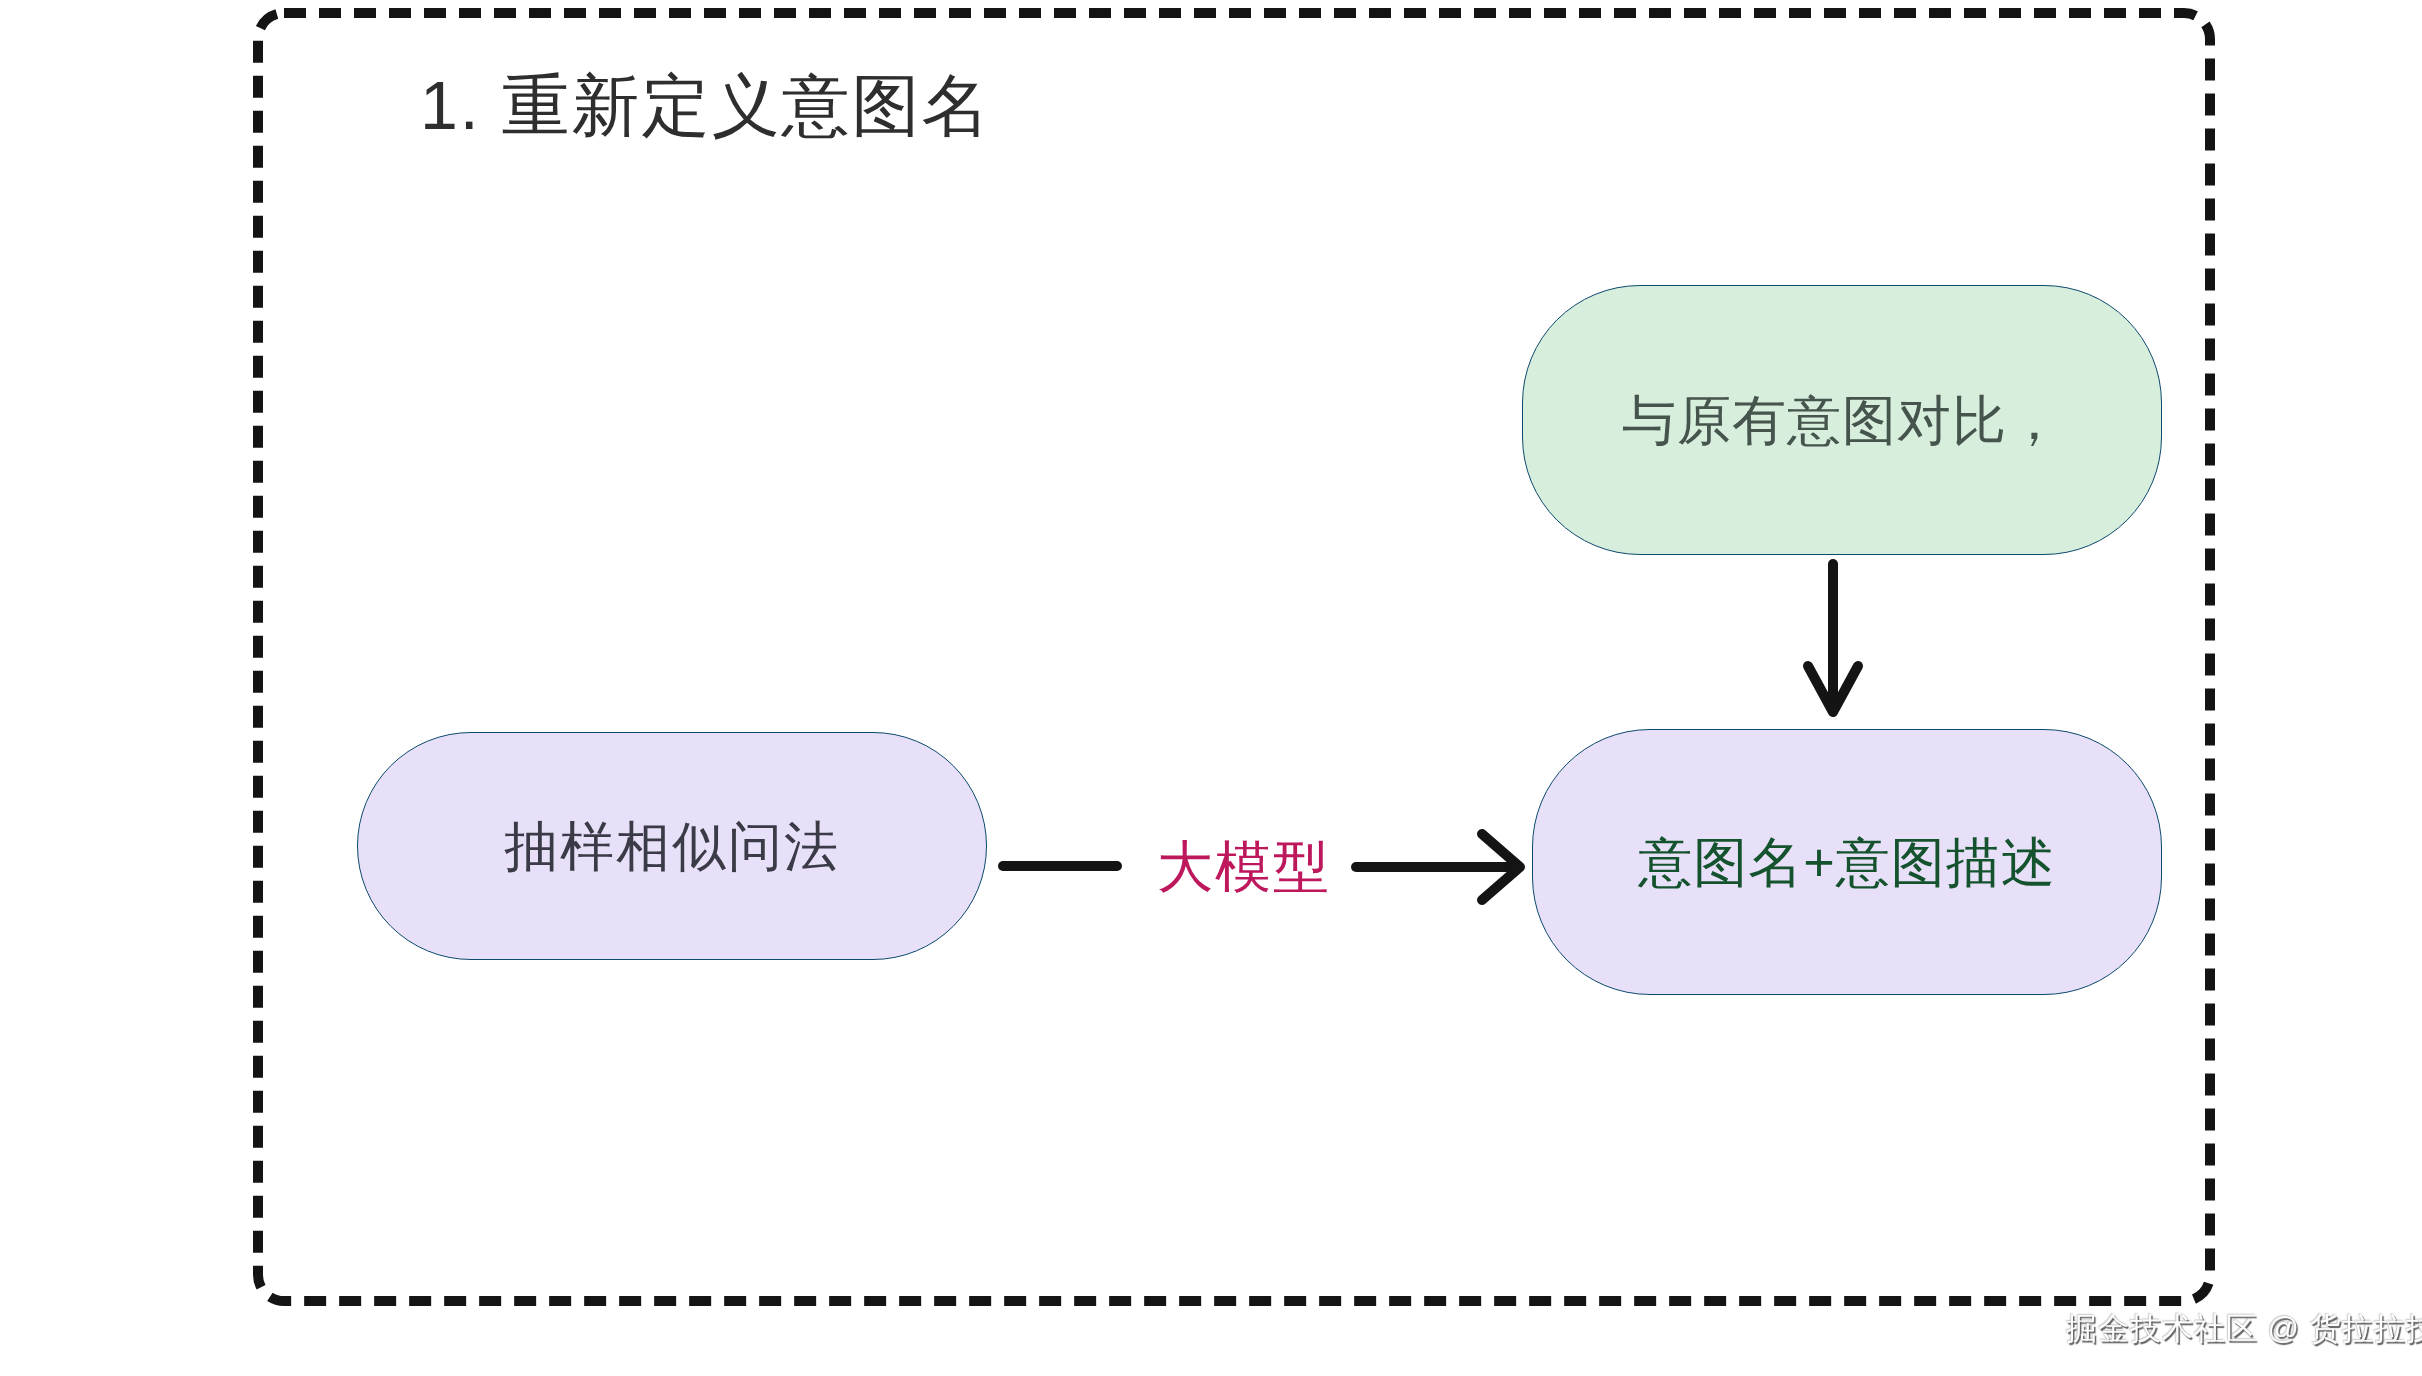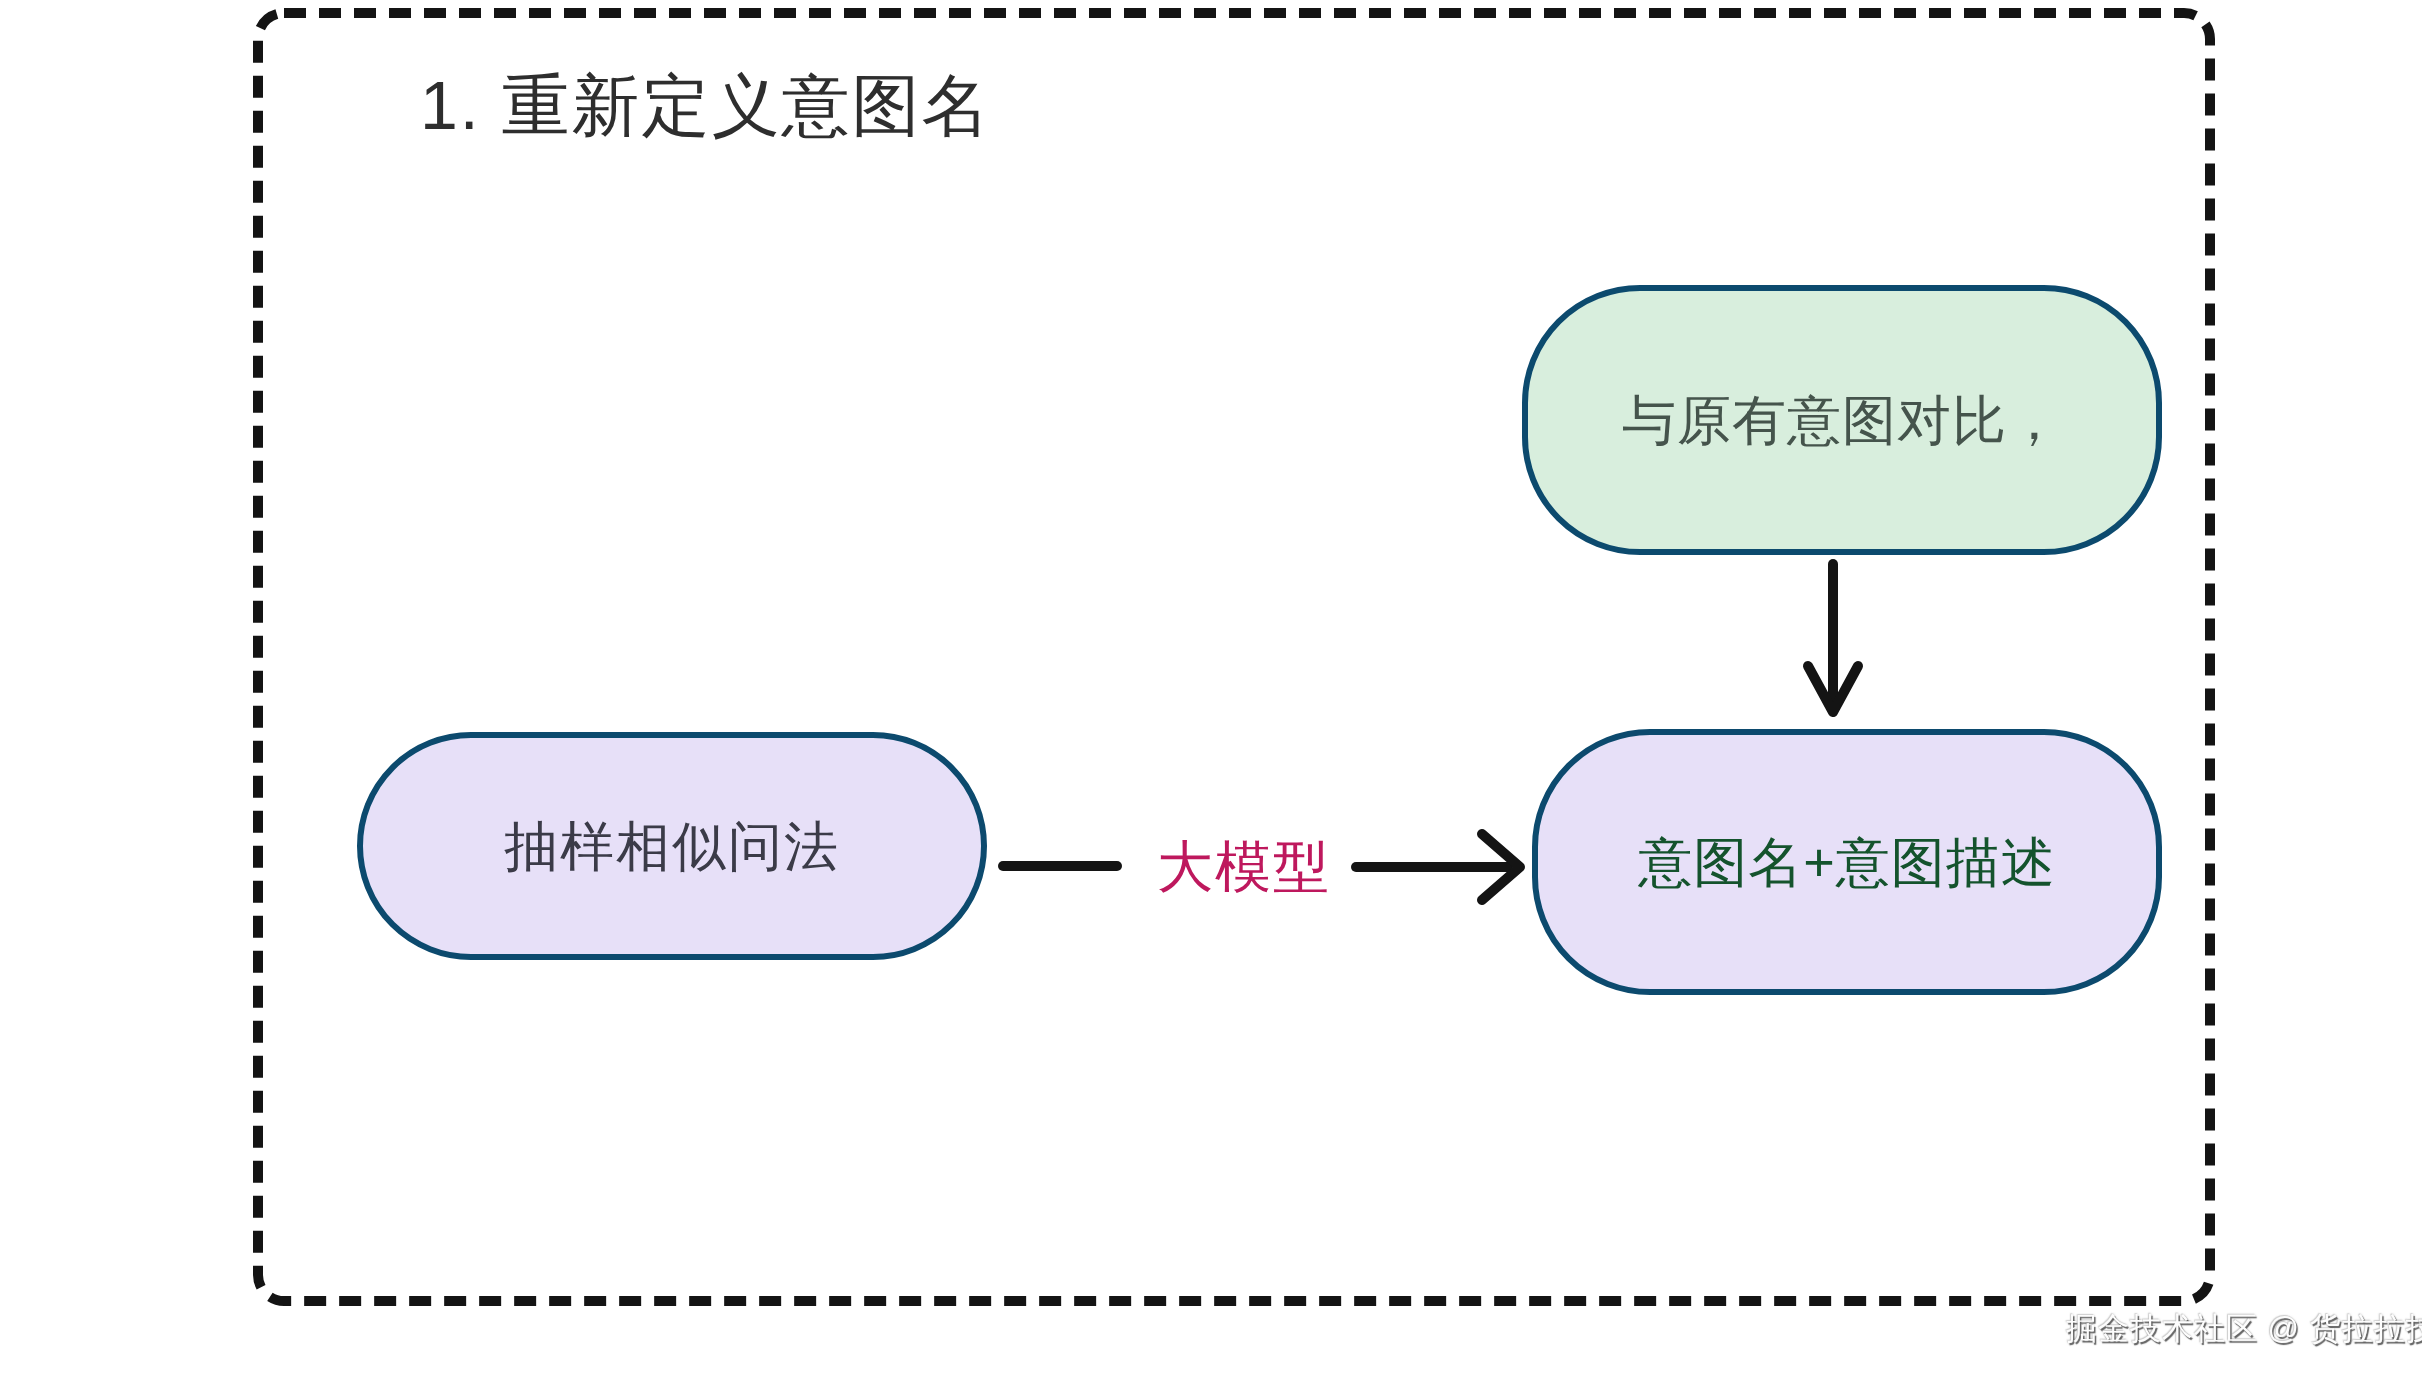--- a/index.html
+++ b/index.html
@@ -12,21 +12,21 @@
     font-family: "Liberation Sans", sans-serif;
   }
   #frame-svg { position: absolute; left: 253px; top: 8px; }
   #title {
     position: absolute; left: 388px; top: 61px;
     font-size: 68px; font-weight: 500; color: #2e2e2e;
     letter-spacing: 2px; white-space: nowrap; margin-left: 32px;
   }
   .node {
     position: absolute; box-sizing: border-box;
-    border: 6px solid #0c4a6e; border-radius: 118px;
+    border: 1px solid #0c4a6e; border-radius: 118px;
     display: flex; flex-direction: column;
     align-items: center; justify-content: center;
     text-align: center; line-height: 1.45;
     white-space: nowrap;
   }
   #node-review {
     left: 1522px; top: 285px; width: 640px; height: 270px;
     background: #d8eedd; color: #45544c; font-size: 54px; letter-spacing: 1px;
   }
   #node-sampling {

